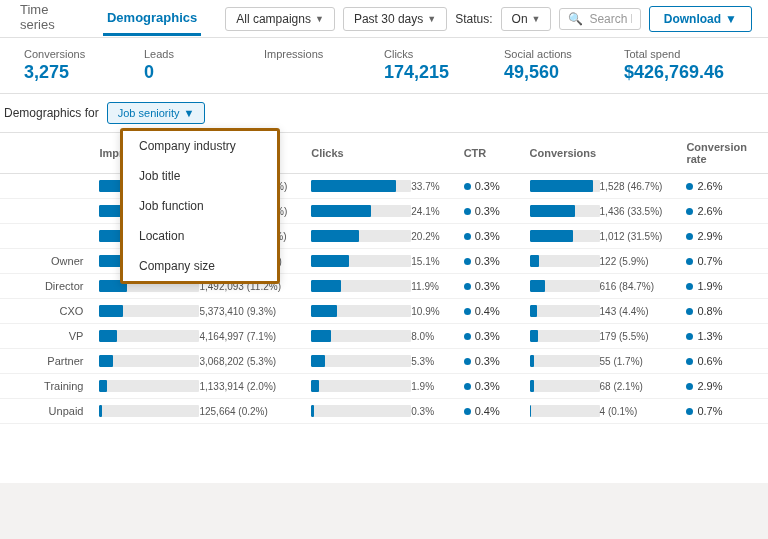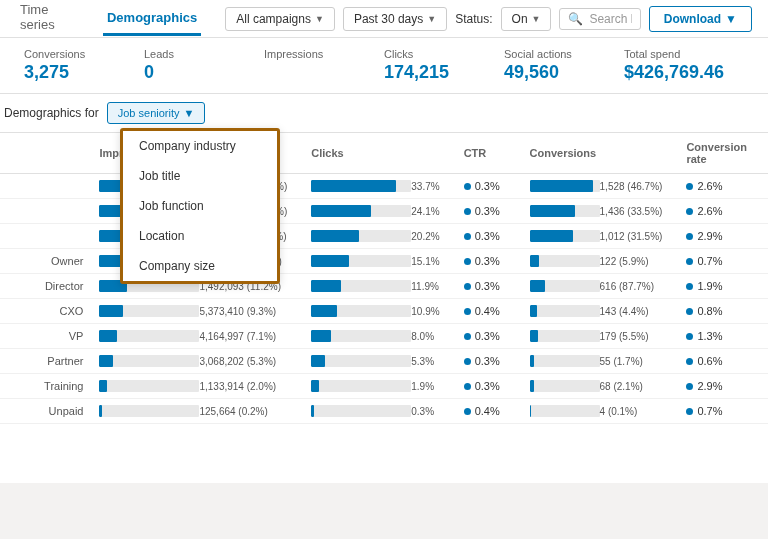--- a/index.html
+++ b/index.html
@@ -334,21 +334,21 @@
       <div class="dot-cell">
         <span class="dot"></span>
         <span>0.3%</span>
       </div>
     </td>
     <td class="col-conversions">
       <div class="bar-cell">
         <div class="conv-bar-wrap">
                 <div class="conv-bar-fill" style="width:22%"></div>
               </div>
-        <span class="bar-text">616 (87.7%)</span>
+        <span class="bar-text">616 (84.7%)</span>
       </div>
     </td>
     <td class="col-conv-rate">
       <div class="dot-cell">
         <span class="dot"></span>
         <span>1.9%</span>
       </div>
     </td>
   </tr>
         <tr>

